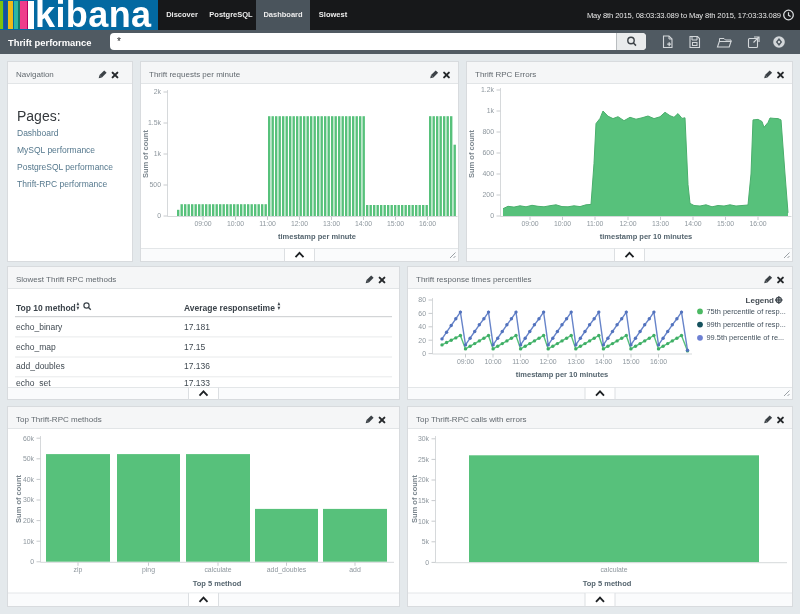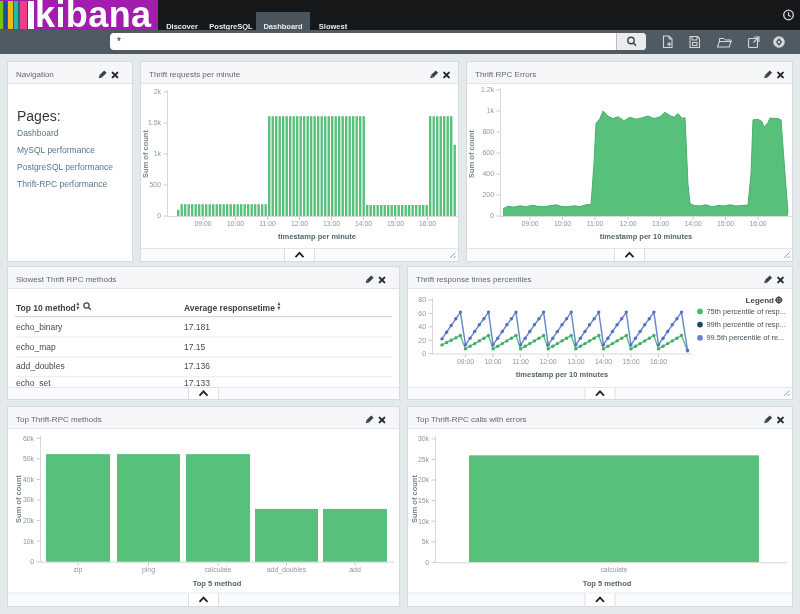--- a/index.html
+++ b/index.html
@@ -1,19 +1,19 @@
 <!DOCTYPE html>
 <html><head><meta charset="utf-8"><style>
 *{margin:0;padding:0;box-sizing:border-box}
 body{width:800px;height:614px;background:#e4e9ec;font-family:"Liberation Sans",sans-serif;overflow:hidden;position:relative}
 .navbar{position:absolute;left:0;top:0;width:800px;height:30px;background:#17181a}
-.brand{position:absolute;left:0;top:0;width:158px;height:30px;background:#a21caf}
+.brand{position:absolute;left:0;top:0;width:158px;height:30px;background:#0369a1}
 .stripe{position:absolute;top:1px;height:28px}
 .kib{position:absolute;left:35px;top:-6px;color:#fff;font-size:36px;font-weight:bold;letter-spacing:0.4px}
-.tab{position:absolute;top:12px;height:30px;line-height:30px;color:#ededed;font-size:7.5px;font-weight:bold;text-align:center}
+.tab{position:absolute;top:0;height:30px;line-height:30px;color:#ededed;font-size:7.5px;font-weight:bold;text-align:center}
 .tab.active{background:#4a545c}
 .caret{position:absolute;top:30px;width:0;height:0;border-left:6px solid transparent;border-right:6px solid transparent;border-top:6px solid #3b4248}
 .navdate{position:absolute;top:0;right:19px;height:30px;line-height:31px;color:#e8e8e8;font-size:7.6px;letter-spacing:-0.1px}
 .subbar{position:absolute;left:0;top:30px;width:800px;height:24px;background:#505a62}
 .dashlbl{position:absolute;left:8px;top:0;height:24px;line-height:25px;color:#fff;font-size:9.4px;font-weight:bold}
 .sinput{position:absolute;left:110px;top:3px;width:536px;height:16.5px;background:#fff;border-radius:4px}
 .sstar{position:absolute;left:7px;top:3px;font-size:10px;color:#1b1e20}
 .sbtn{position:absolute;right:0;top:0;width:30px;height:16.5px;background:#e9ebec;border-left:1px solid #b9bdc0;border-radius:0 4px 4px 0}
 svg{position:absolute;left:0;top:0}
 </style></head><body>
@@ -26,27 +26,29 @@
       <div class="stripe" style="left:17.8px;width:2.0px;background:#14796a"></div>
       <div class="stripe" style="left:20px;width:7.0px;background:#ee3d8b"></div>
       <div class="stripe" style="left:27px;width:1.0px;background:#b8005f"></div>
       <div class="stripe" style="left:28px;width:6.0px;background:#ffffff"></div>
       <div class="kib">kibana</div>
     </div>
 <div class="tab" style="left:158px;width:48px">Discover</div>
 <div class="tab" style="left:206px;width:50px">PostgreSQL</div>
 <div class="tab active" style="left:256px;width:54px">Dashboard</div>
 <div class="tab" style="left:310px;width:46px">Slowest</div>
+<div class="navdate">May 8th 2015, 08:03:33.089 to May 8th 2015, 17:03:33.089</div>
 <svg width="14" height="14" style="left:783px;top:9px" viewBox="0 0 14 14">
       <circle cx="5.5" cy="6" r="4.8" fill="none" stroke="#d8dbdd" stroke-width="1.3"></circle>
       <path d="M5.5 3.2 L5.5 6.3 L7.6 7.5" fill="none" stroke="#d8dbdd" stroke-width="1.2"></path>
     </svg>
 </div>
 <div class="caret" style="left:277px"></div>
 <div class="subbar">
+<div class="dashlbl">Thrift performance</div>
 <div class="sinput">
       <div class="sstar">*</div>
       <div class="sbtn">
         <svg width="30" height="17" viewBox="0 0 30 17">
           <circle cx="14" cy="7.5" r="3.2" fill="none" stroke="#3c4247" stroke-width="1.4"></circle>
           <line x1="16.4" y1="10" x2="19" y2="12.6" stroke="#3c4247" stroke-width="1.5"></line>
         </svg>
       </div>
     </div>
 <svg width="150" height="24" style="left:650px;top:0" viewBox="0 0 150 24">

